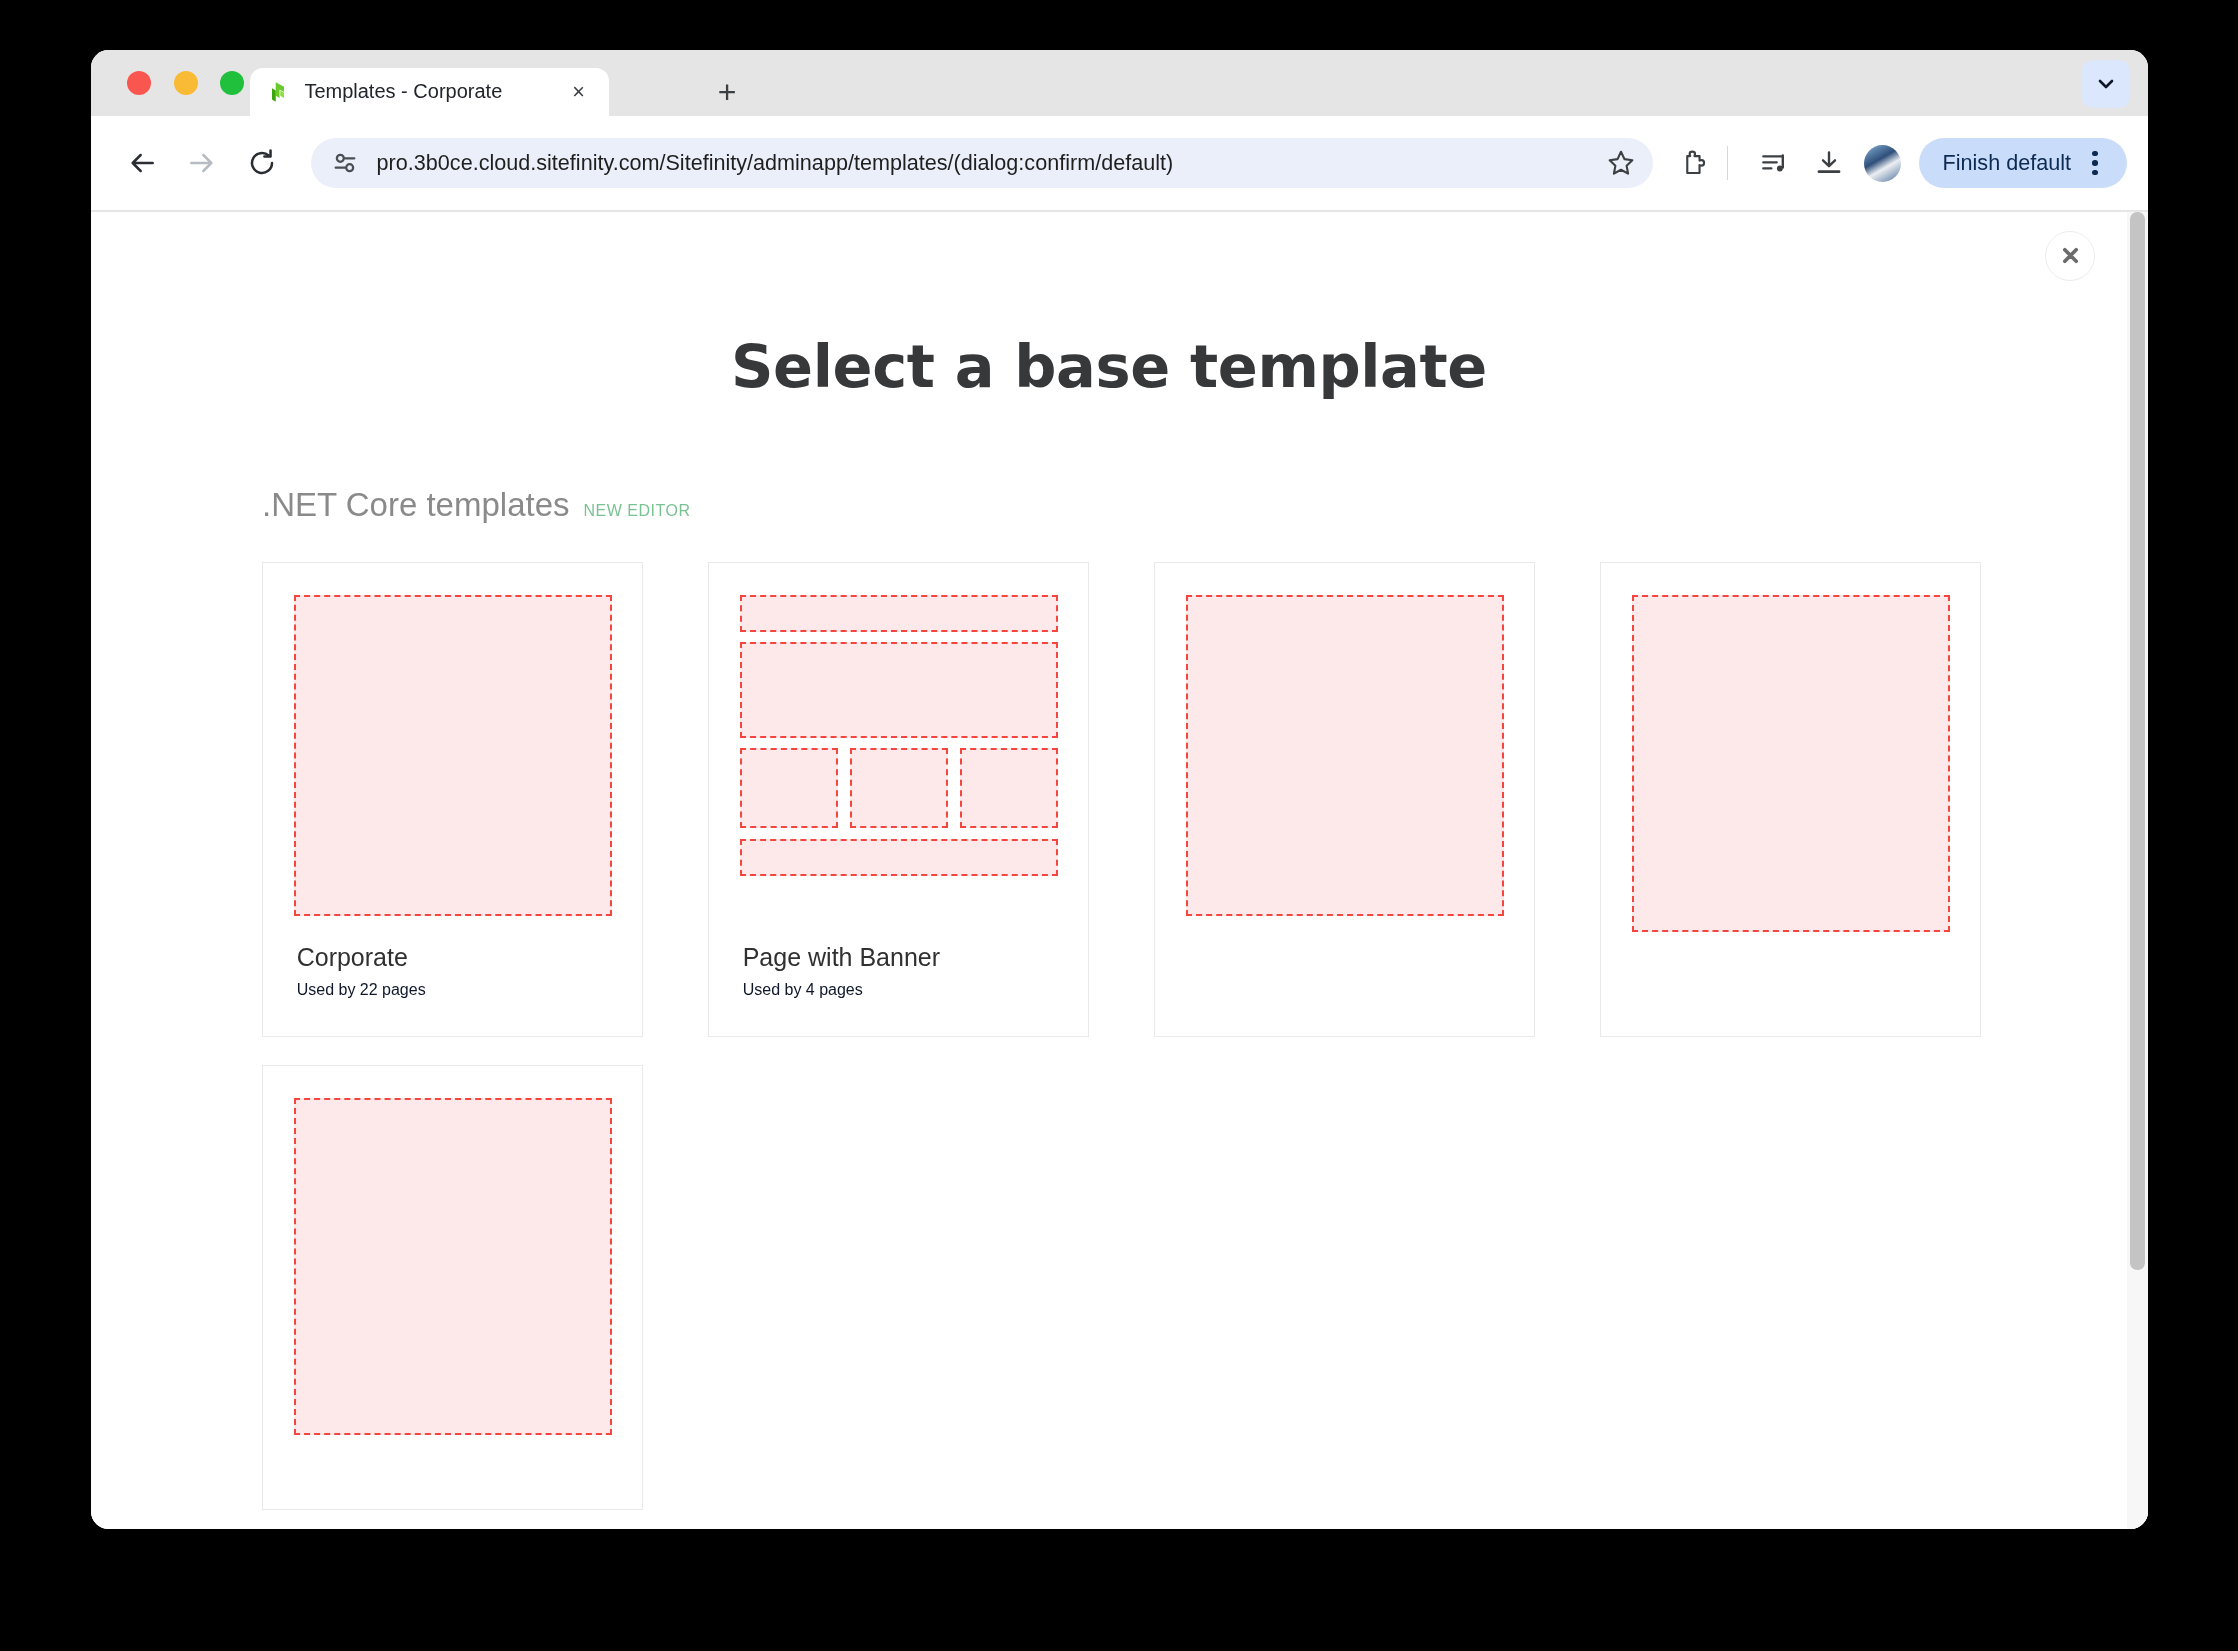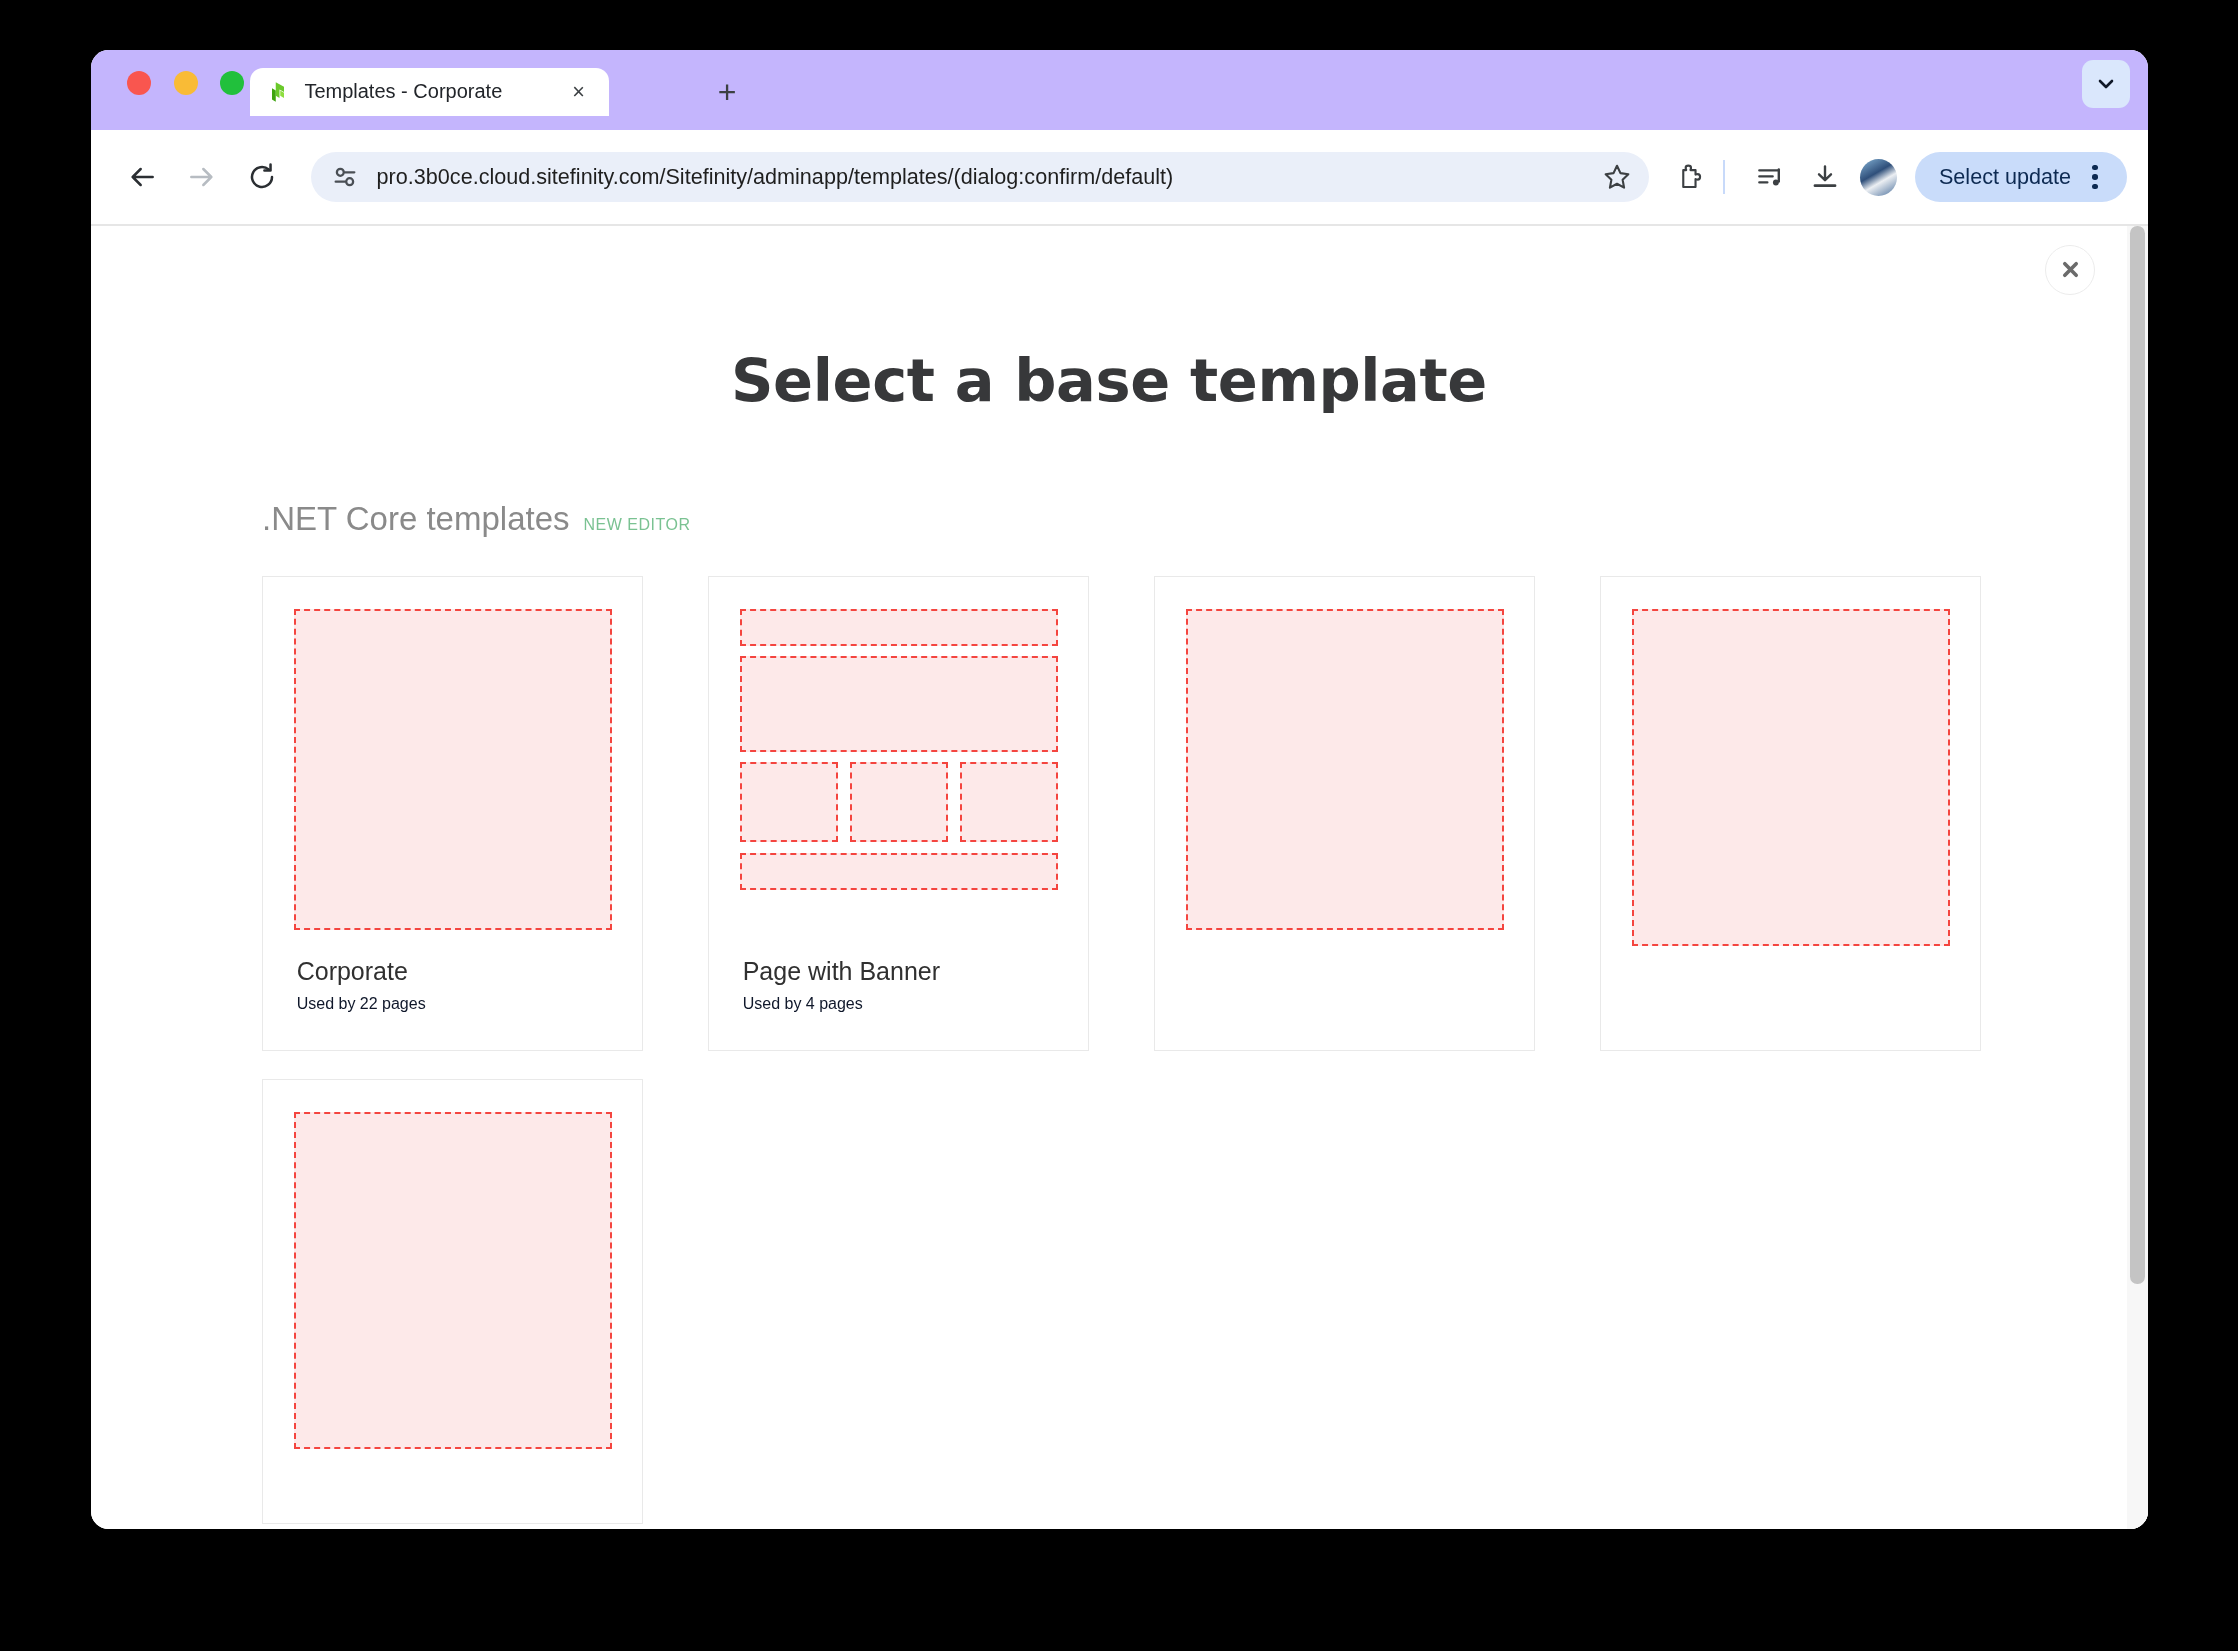--- a/index.html
+++ b/index.html
@@ -20,22 +20,22 @@
     height: 1479px;
     background: #ffffff;
     border-radius: 17.6px 17.6px 17.6px 17.6px;
     overflow: hidden;
     box-shadow: 0 9.6px 48px rgba(0,0,0,0.55);
   }
 
   
   .tab-strip {
     position: relative;
-    height: 80px;
-    background: #c4b5fd;
+    height: 66px;
+    background: #e5e5e5;
   }
   .traffic-lights {
     position: absolute;
     left: 36px;
     top: 21px;
     display: flex;
     gap: 22.5px;
   }
   .light { width: 24px; height: 24px; border-radius: 50%; }
   .light.red    { background: #f9564f; }
@@ -349,21 +349,21 @@
     <div class="tb-icon">
       <svg width="32" height="32" viewBox="0 0 24 24">
         <path d="M12 4 L12 14 M7.5 10 L12 14.4 L16.5 10" stroke="#3c4043" stroke-width="1.8" fill="none" stroke-linecap="round" stroke-linejoin="round"></path>
         <path d="M4.5 18.5 H19.5" stroke="#3c4043" stroke-width="2.1" stroke-linecap="round"></path>
       </svg>
     </div>
 
     <div class="avatar"></div>
 
     <div class="finish-update-btn">
-      <span class="finish-update-label">Select update</span>
+      <span class="finish-update-label">Finish default</span>
       <div class="kebab">
         <i></i>
         <i></i>
         <i></i>
       </div>
     </div>
   </div>
 
   <div class="toolbar-sep"></div>
 

